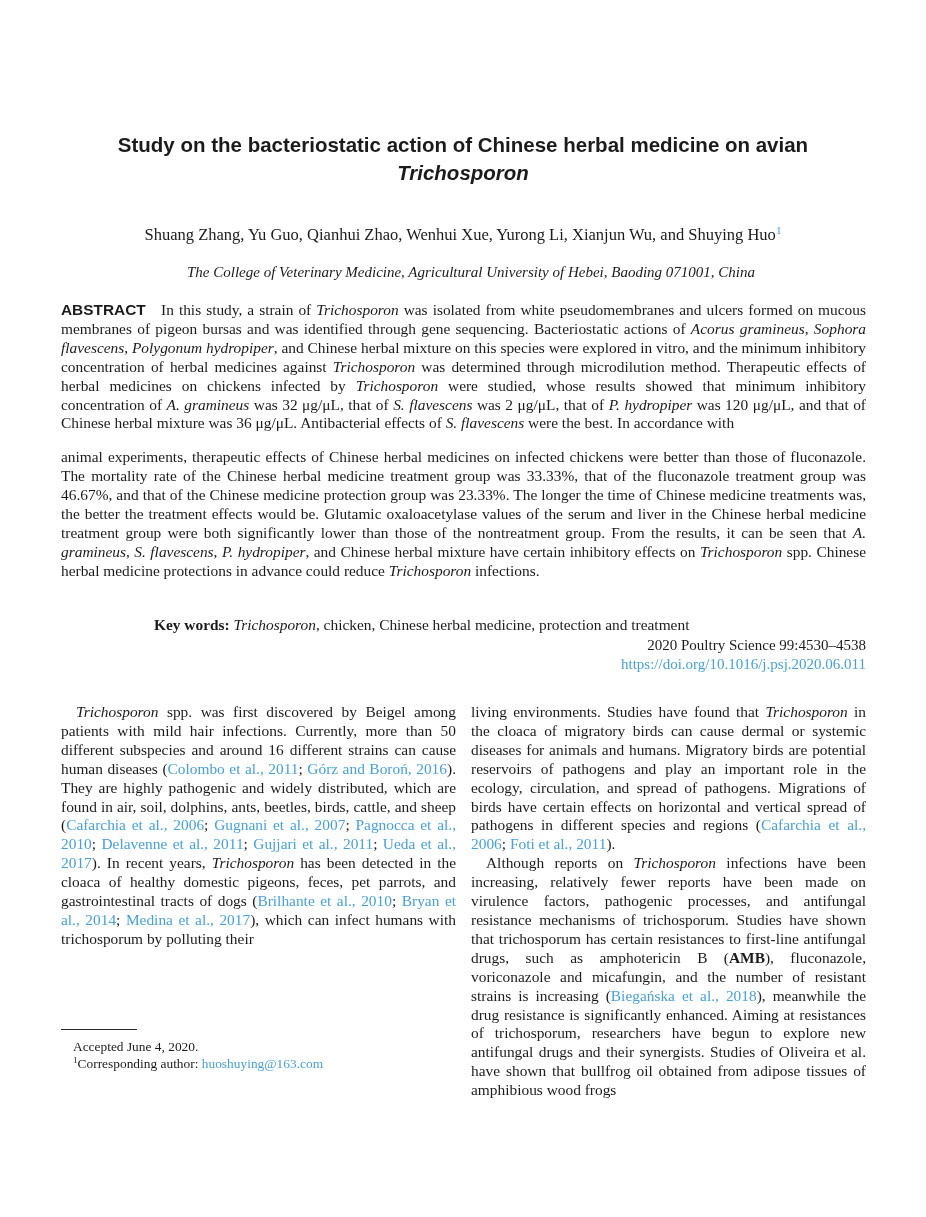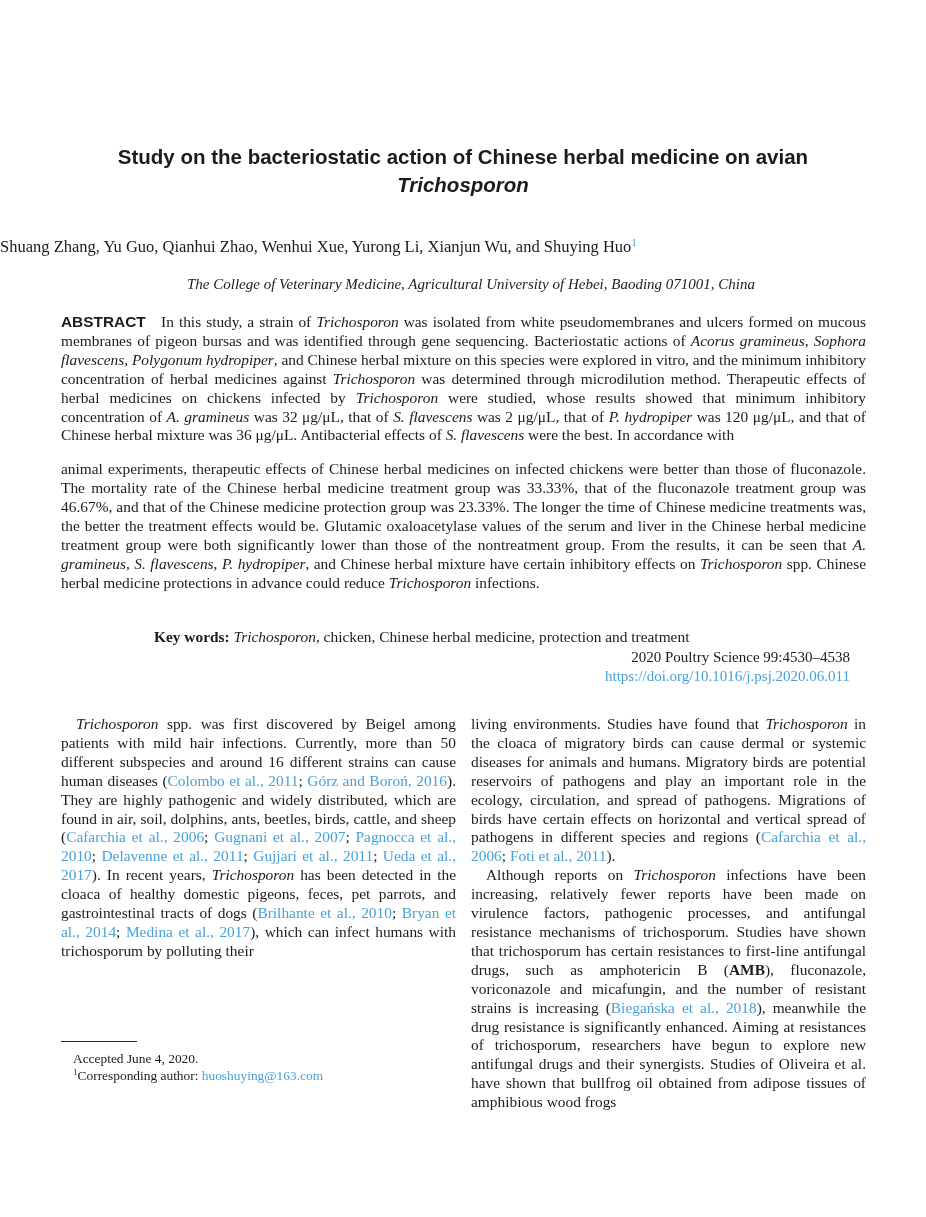--- a/index.html
+++ b/index.html
@@ -1,33 +1,33 @@
 <!DOCTYPE html>
 <html lang="en" style="--accent: #47a1d8;"><head>
 <meta charset="utf-8">
 <style>
   html,body{margin:0;padding:0;background:#ffffff;}
   .page{position:relative;width:926px;height:1111px;background:#ffffff;color:#1b1b1b;
-        font-family:"Liberation Serif","DejaVu Serif",serif;overflow:hidden;margin-top:12px;}
+        font-family:"Liberation Serif","DejaVu Serif",serif;overflow:hidden;}
   .sans{font-family:"Liberation Sans","DejaVu Sans",sans-serif;}
   .i{font-style:italic;}
   .b{font-weight:700;}
   .sup{vertical-align:super;font-size:0.68em;line-height:0;}
   .link{color:var(--accent,#47a1d8);text-decoration:none;}
   .title{position:absolute;top:131px;left:113px;right:113px;text-align:center;
          font-family:"Liberation Sans","DejaVu Sans",sans-serif;font-weight:700;
          font-size:20.5px;line-height:28px;}
-  .authors{position:absolute;top:225px;left:0;right:0;font-size:16.5px;}
+  .authors{position:absolute;top:225px;left:0;right:0;text-align:center;font-size:16.5px;}
   .affiliation{position:absolute;top:264px;left:0;right:0;text-align:center;
                font-size:15px;font-style:italic;padding-left:16px;}
   .abstract{position:absolute;top:301px;left:61px;width:805px;display:flex;gap:15px;flex-direction:column;}
   .abstract .col{flex:1;margin:0;text-align:justify;font-size:15.4px;line-height:18.9px;hyphens:auto;}
   .keywords{position:absolute;top:616px;left:61px;width:805px;box-sizing:border-box;
             padding-left:93px;font-size:15.4px;}
-  .citation{position:absolute;top:636px;left:45px;width:805px;text-align:right;
+  .citation{position:absolute;top:636px;left:61px;width:805px;text-align:right;
             font-size:15px;line-height:18.5px;}
   .columns{position:absolute;top:703px;left:61px;width:805px;display:flex;gap:15px;}
   .columns .col{flex:1;}
   .intro-heading{margin:7px 0 0 0;text-align:center;font-size:17px;font-weight:700;
                  letter-spacing:0.2px;}
   .body{margin:0;text-align:justify;font-size:15.4px;line-height:18.9px;hyphens:auto;}
   .intro-heading + .body{margin-top:16px;font-weight:bold;}
   .indent{text-indent:15px;}
   .footnote{position:absolute;top:1029px;left:61px;width:398px;font-size:13.4px;line-height:16.5px;}
   .footnote .rule{width:76px;border-top:1.2px solid #2a2a2a;margin-bottom:9px;}

